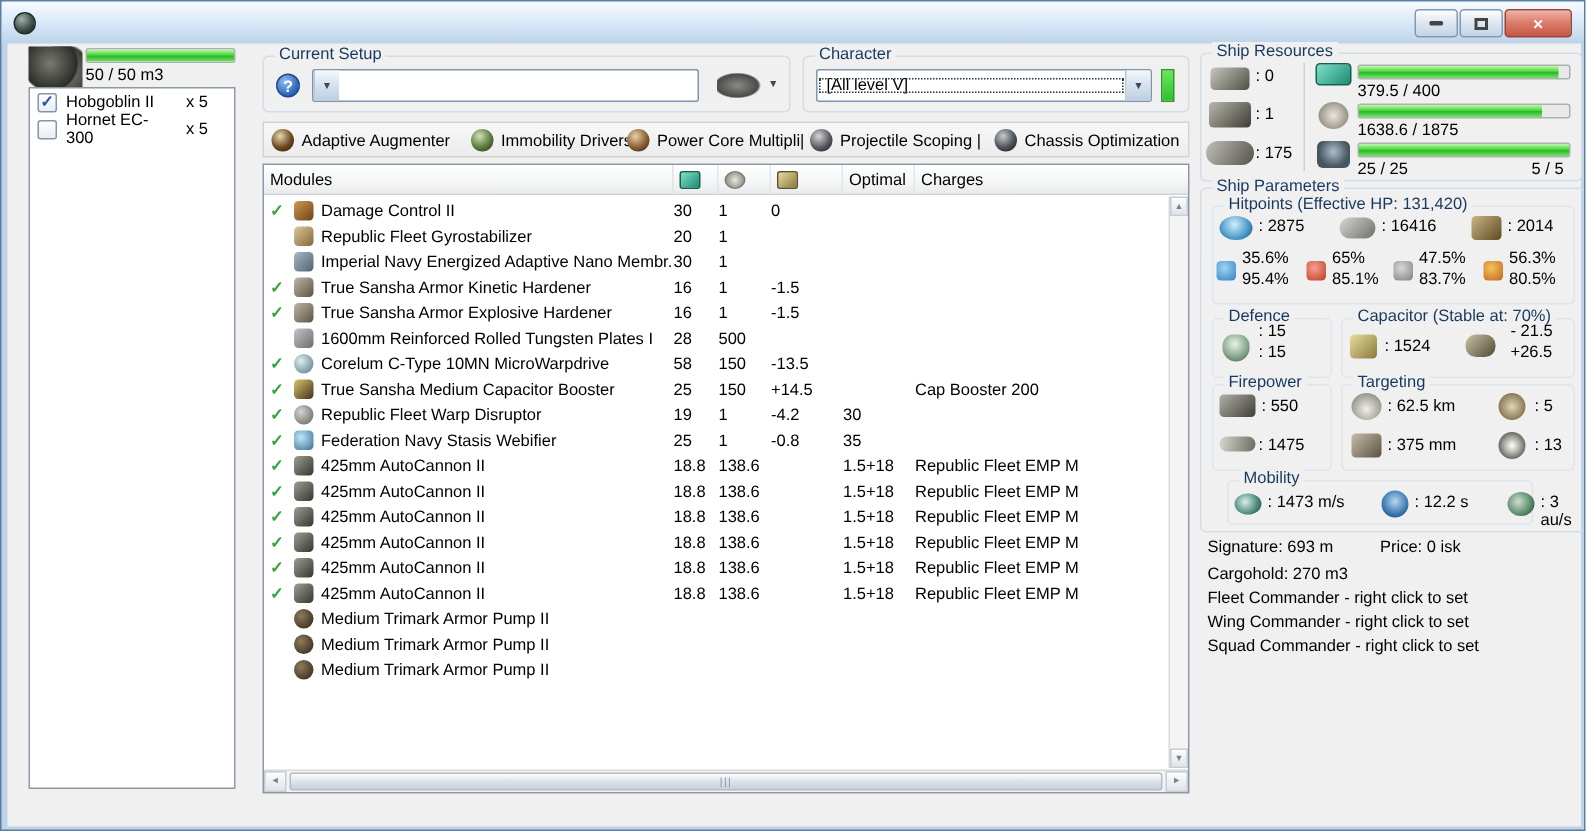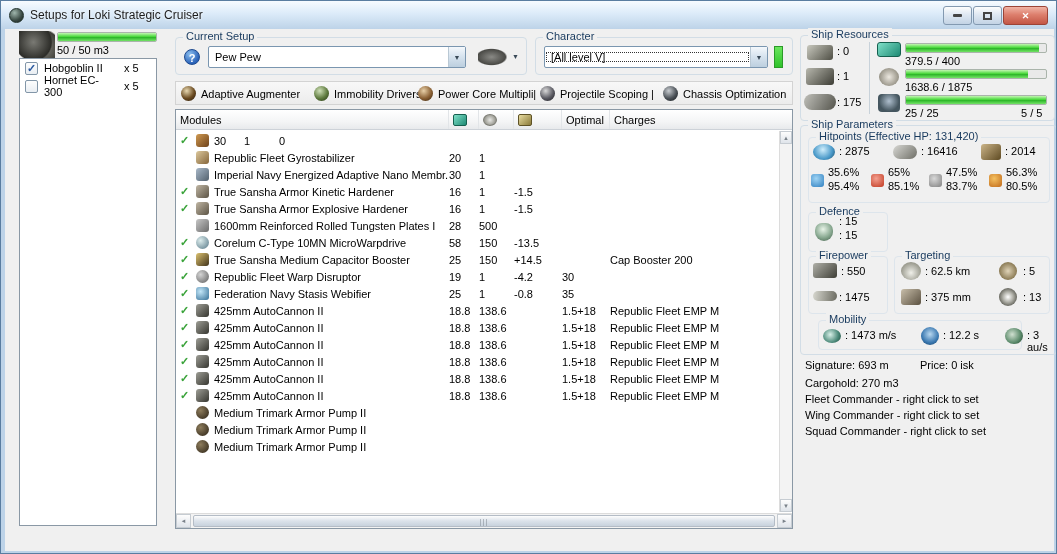--- a/index.html
+++ b/index.html
@@ -136,21 +136,20 @@
   .divline { position:absolute; width:1px; background:#c8d2da; }
   .ftxt { position:absolute; color:#000; }
 </style>
 </head>
 <body>
 
 <div class="window">
 
   <div class="titlebar">
     <span class="title-icon"></span>
-    <span class="title-text">Setups for Loki Strategic Cruiser</span>
     <div class="winbtns">
       <div class="wbtn">
           <span class="minbar"></span>
         </div>
       <div class="wbtn">
           <span class="maxbox"></span>
         </div>
       <div class="wbtn close">
           <span>✕</span>
         </div>
@@ -176,21 +175,20 @@
             <span class="dlabel">Hornet EC-300</span>
             <span class="dqty">x 5</span>
           </div>
         </div>
     </div>
 
     <div class="gbox" style="left:170px;top:8px;width:352px;height:38px;">
       <span class="glabel">Current Setup</span>
       <span class="help-icon" style="left:8px;top:11px;">?</span>
       <div class="dd" style="left:32px;top:8px;width:258px;">
-        <span class="ddtext">Pew Pew</span>
         <span class="ddbtn">
             <span>▼</span>
           </span>
       </div>
       <span class="ship-print-icon" style="left:302px;top:10px;"></span>
       <span class="dd-arrow" style="left:336px;top:15px;">▼</span>
     </div>
 
     <div class="gbox" style="left:530px;top:8px;width:258px;height:38px;">
       <span class="glabel">Character</span>
@@ -240,20 +238,21 @@
           </div>
         <div class="hc" style="width:48px;">Optimal</div>
         <div class="hc" style="flex:1;border-right:none;">Charges</div>
       </div>
       <div class="mrows" id="module-rows">
           <div class="mrow">
             <span class="c-check">✓</span>
             <span class="c-icon">
               <span class="mi mi-damage-control"></span>
             </span>
+            <span class="c-name">Damage Control II</span>
             <span class="c-cpu">30</span>
             <span class="c-pg">1</span>
             <span class="c-cap">0</span>
             <span class="c-opt"></span>
             <span class="c-chg"></span>
           </div>
           <div class="mrow">
             <span class="c-check"></span>
             <span class="c-icon">
               <span class="mi mi-gyro"></span>
@@ -546,20 +545,28 @@
           </div>
       </div>
 
       <div class="gbox" style="left:7px;top:86px;width:80px;height:40px;border-color:#dde5ec;">
         <span class="glabel">Defence</span>
         <span class="ric ri-defshield" style="left:6px;top:10px;"></span>
         <span class="ftxt" style="left:30px;top:2px;">: 15</span>
         <span class="ftxt" style="left:30px;top:16px;">: 15</span>
       </div>
 
+      <div class="gbox" style="left:93px;top:86px;width:156px;height:40px;border-color:#dde5ec;">
+        <span class="glabel" style="white-space:nowrap;">Capacitor (Stable at: 70%)</span>
+        <span class="ric ri-capac" style="left:5px;top:10px;"></span>
+        <span class="ftxt" style="left:28px;top:12px;">: 1524</span>
+        <span class="ric ri-boost" style="left:82px;top:10px;"></span>
+        <span class="ftxt" style="left:112px;top:2px;">- 21.5</span>
+        <span class="ftxt" style="left:112px;top:16px;">+26.5</span>
+      </div>
 
       <div class="gbox" style="left:7px;top:130px;width:80px;height:58px;border-color:#dde5ec;">
         <span class="glabel">Firepower</span>
         <span class="ric ri-dps" style="left:4px;top:6px;"></span>
         <span class="ftxt" style="left:32px;top:8px;">: 550</span>
         <span class="ric ri-volley" style="left:4px;top:34px;"></span>
         <span class="ftxt" style="left:30px;top:34px;">: 1475</span>
       </div>
 
       <div class="gbox" style="left:93px;top:130px;width:156px;height:58px;border-color:#dde5ec;">

